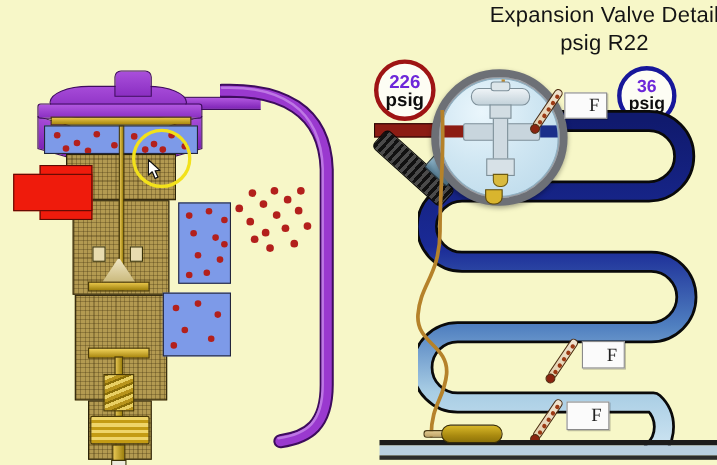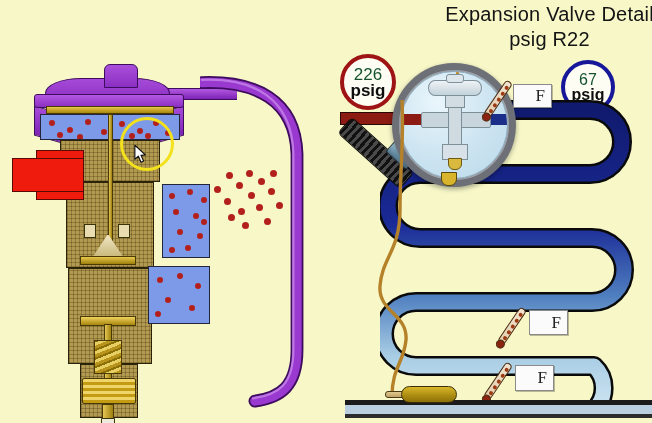--- a/index.html
+++ b/index.html
@@ -33,21 +33,21 @@
     line-height:1;
   }
   #gauge-high{
     left:340px;top:54px;width:56px;height:56px;
     border:4px solid #9e1414;
   }
   #gauge-low{
     left:561px;top:60px;width:54px;height:54px;
     border:4px solid #17179a;
   }
-  .gauge .val{font-size:17px;font-weight:400;color:#14532d;margin-bottom:-1px;}
+  .gauge .val{font-size:17px;font-weight:700;color:#6d28d9;margin-bottom:-1px;}
   .gauge .unit{font-size:17px;font-weight:800;color:#0d0d0d;}
   #gauge-low .val{font-size:16px;}
   #gauge-low .unit{font-size:16px;}
 
   
   #evap-label{
     left:492px;top:252px;font-size:19px;color:#171717;letter-spacing:.6px;
   }
 
   
@@ -374,21 +374,21 @@
     <path d="M2,8 C60,6 104,26 106,86 L106,300 C106,340 88,352 60,356" fill="none" stroke="#9a39cf" stroke-width="10" stroke-linecap="round"></path>
     <path d="M2,5 C58,3 100,24 102,85 L102,300 C102,338 86,349 58,353" fill="none" stroke="#c382e8" stroke-width="2.5" stroke-linecap="round" opacity=".85"></path>
   </svg>
 
   <div class="abs gauge" id="gauge-high">
     <span class="val">226</span>
     <span class="unit">psig</span>
   </div>
 
   <div class="abs gauge" id="gauge-low">
-    <span class="val">67</span>
+    <span class="val">36</span>
     <span class="unit">psig</span>
   </div>
 
   <div class="abs" style="left:340px;top:112px;width:70px;height:13px;background:#8c1c13;border:1.4px solid #2a0805;box-sizing:border-box;"></div>
 
   <svg class="abs" id="evap-svg" width="272" height="350" viewBox="0 0 272 350">
     <defs>
       <linearGradient id="coilgrad" x1="0" y1="0" x2="0" y2="1">
         <stop offset="0%" stop-color="#101a6e"></stop>
         <stop offset="38%" stop-color="#1a2a96"></stop>

